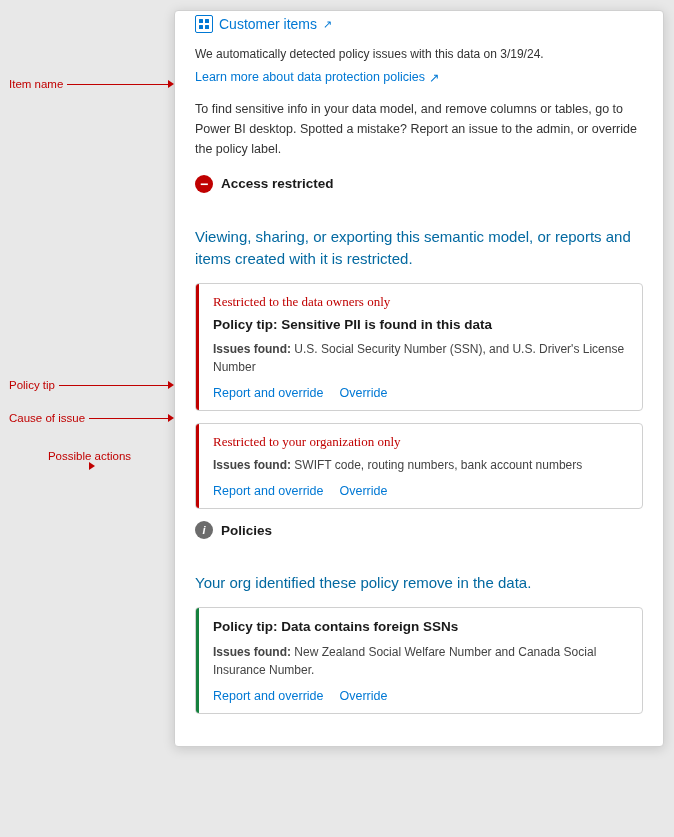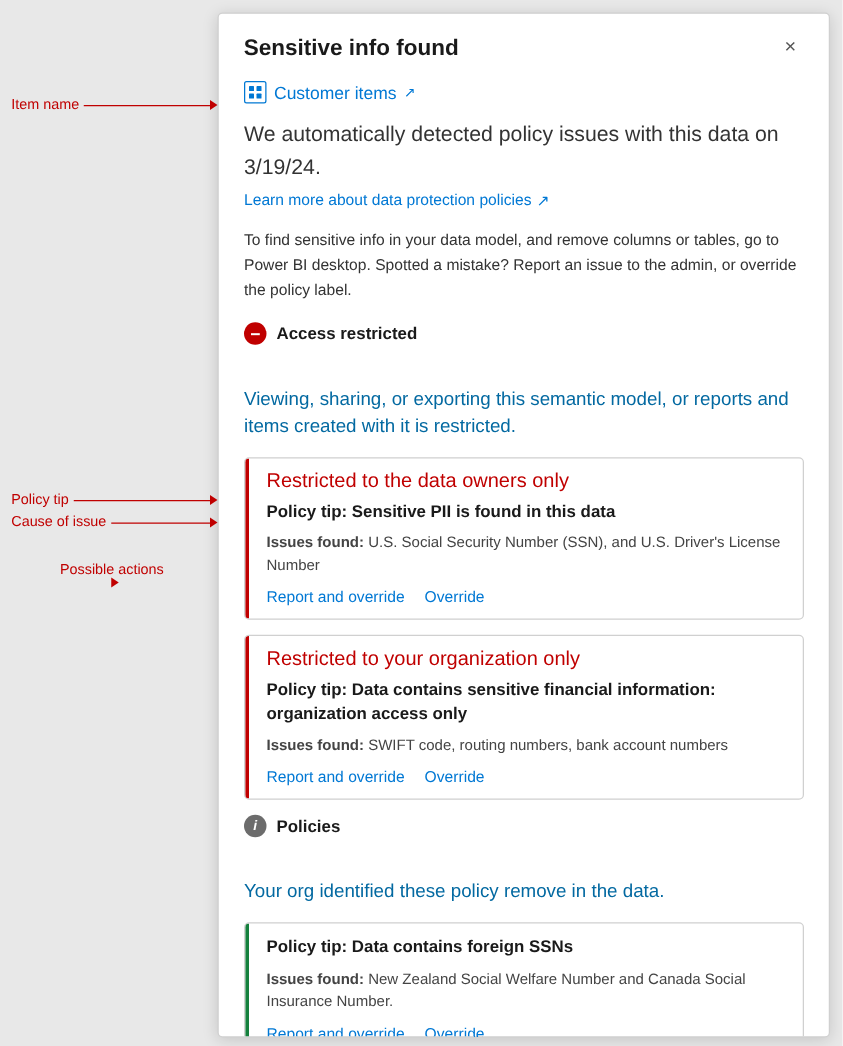--- a/index.html
+++ b/index.html
@@ -98,21 +98,21 @@
       text-decoration: none;
     }
 
     .external-link-icon {
       color: #0078d4;
       font-size: 11px;
       cursor: pointer;
     }
 
     .desc-text {
-      font-size: 17px;
+      font-size: 12px;
       color: #333;
       line-height: 1.5;
       margin-bottom: 6px;
     }
 
     .learn-link {
       color: #0078d4;
       text-decoration: none;
       font-size: 12.5px;
       display: inline-flex;
@@ -197,24 +197,25 @@
       border-left: 3px solid #c00000;
       padding: 10px 14px;
     }
 
     .policy-card-inner-neutral {
       border-left: 3px solid #15803d;
       padding: 10px 14px;
     }
 
     .restriction-label {
-      font-size: 16px;
+      font-size: 13px;
       color: #c00000;
       margin-bottom: 6px;
       font-weight: 400;
+      font-family: Liberation Serif, serif;
     }
 
     .policy-tip-title {
       font-size: 13.5px;
       font-weight: 600;
       color: #1a1a1a;
       margin-bottom: 6px;
       line-height: 1.4;
     }
 
@@ -291,44 +292,40 @@
 <div class="outer-wrapper">
 
   <div class="left-annotations" style="height: 820px; position: relative;">
 
     <div class="annot-row" style="top: 28px;">
       <span class="annot-label">Item name</span>
       <div class="annot-line"></div>
       <div class="annot-arrowhead"></div>
     </div>
 
-    <div class="annot-row" style="top: 344px;">
+    <div class="annot-row" style="top: 329px;">
       <span class="annot-label">Policy tip</span>
       <div class="annot-line"></div>
       <div class="annot-arrowhead"></div>
     </div>
 
     <div class="annot-row" style="top: 362px;">
       <span class="annot-label">Cause of issue</span>
       <div class="annot-line"></div>
       <div class="annot-arrowhead"></div>
     </div>
 
     <div class="annot-row" style="top: 400px; flex-direction: column;">
       <span class="annot-label">Possible actions</span>
       <div class="annot-line"></div>
       <div class="annot-arrowhead"></div>
     </div>
   </div>
 
   <div class="panel">
-    <div class="panel-header">
-      <span class="panel-title">Sensitive info found</span>
-      <button class="close-btn">×</button>
-    </div>
 
     <div class="panel-body">
       
       <div class="item-name-row">
         <div class="item-icon">
           <div class="item-icon-inner">
             <div class="item-icon-dot"></div>
             <div class="item-icon-dot"></div>
             <div class="item-icon-dot"></div>
             <div class="item-icon-dot"></div>
@@ -370,21 +367,20 @@
             <a class="action-link">Report and override</a>
             <a class="action-link">Override</a>
           </div>
         </div>
       </div>
 
       
       <div class="policy-card">
         <div class="policy-card-inner">
           <div class="restriction-label">Restricted to your organization only</div>
-          <div class="policy-tip-title">Policy tip: Data contains sensitive financial information: organization access only</div>
           <div class="issues-found">
             <strong>Issues found:</strong>
             <span>SWIFT code, routing numbers, bank account numbers</span>
           </div>
           <div class="card-actions">
             <a class="action-link">Report and override</a>
             <a class="action-link">Override</a>
           </div>
         </div>
       </div>

